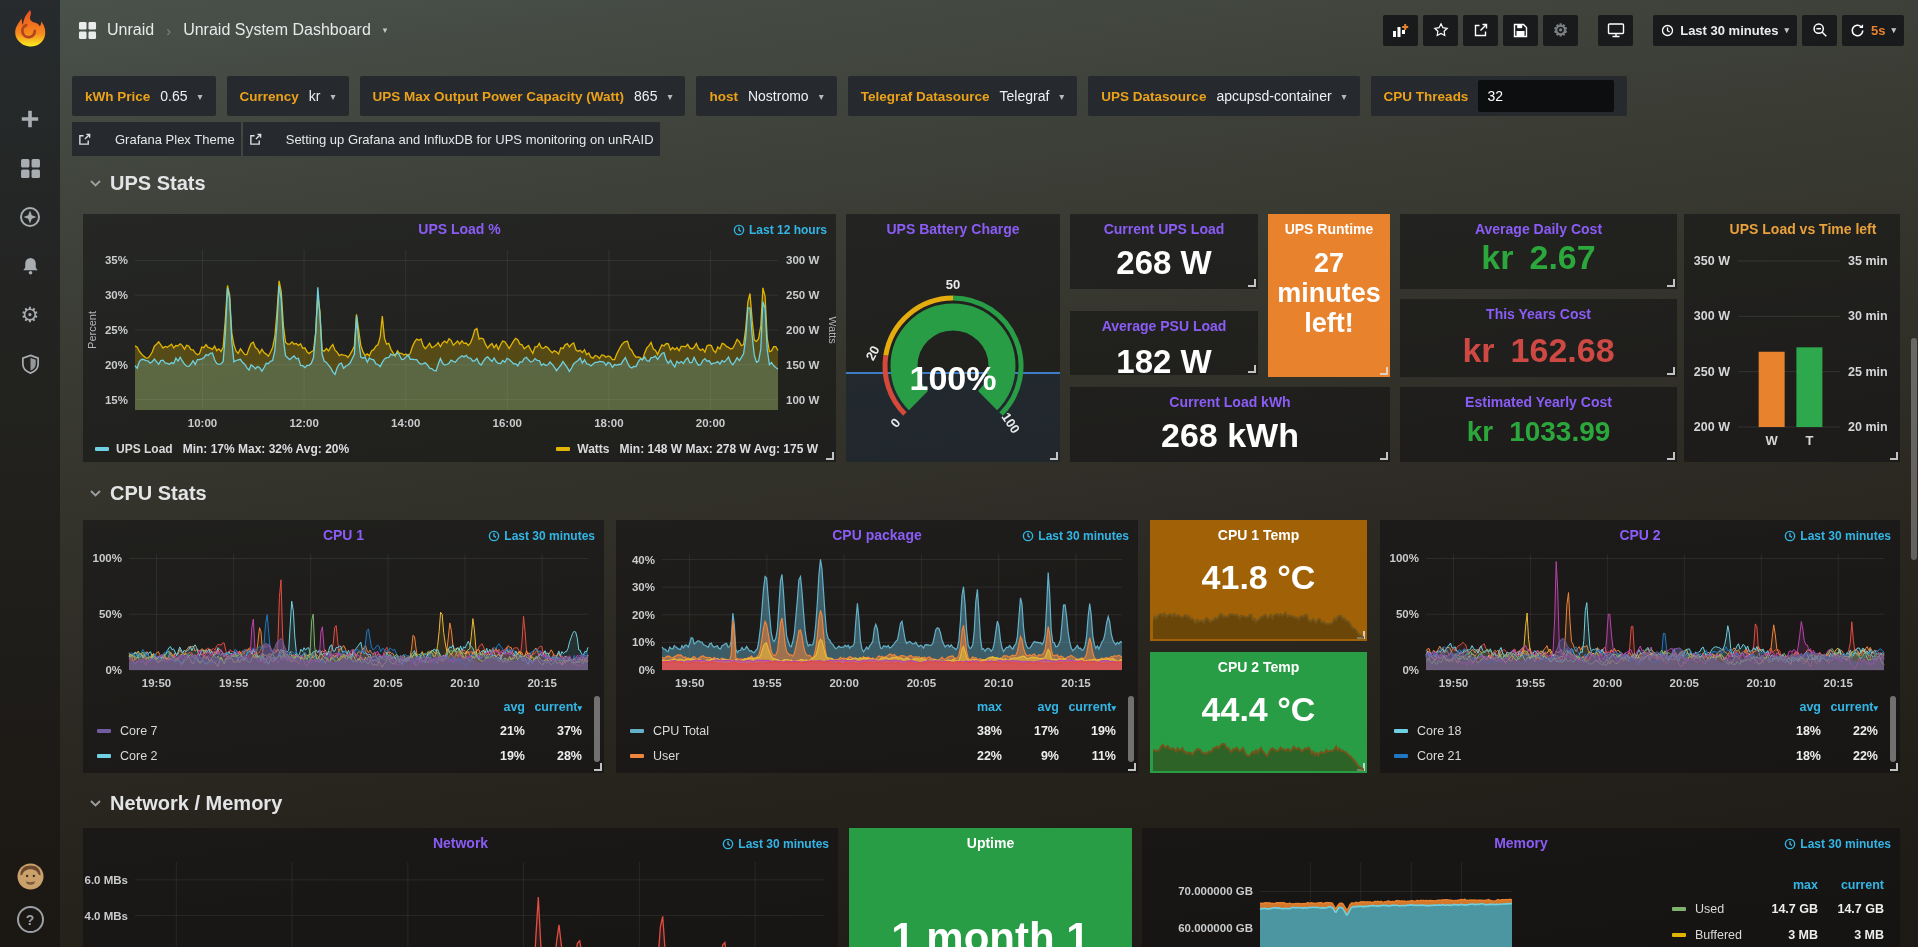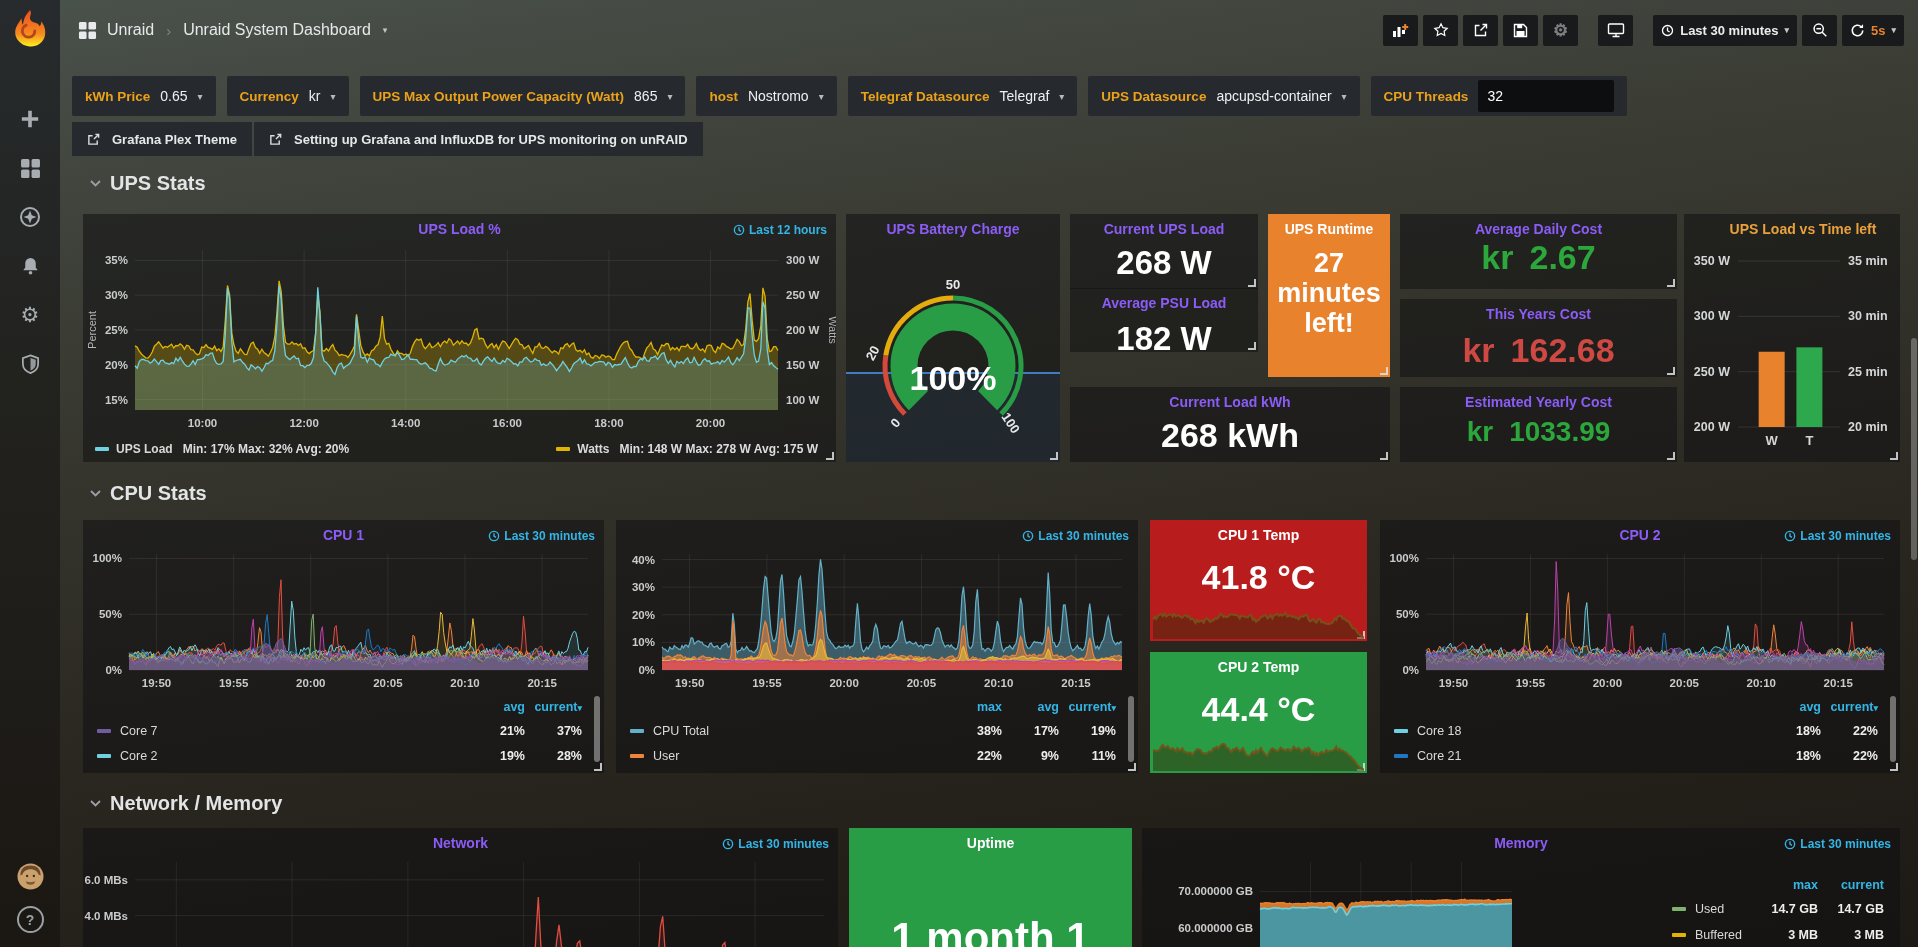--- a/index.html
+++ b/index.html
@@ -26,21 +26,21 @@
   .gap-l{margin-left:15px}
   .orange-txt{color:#E8822D;font-weight:700}
   
   .subnav{position:absolute;left:72px;top:76px;display:flex;gap:11px;z-index:3}
   .vpill{height:40px;background:#26292d;display:flex;align-items:center;padding:0 13px;gap:10px;border-radius:2px}
   .vlabel{color:#EBA21A;font-weight:700;font-size:13.5px;white-space:nowrap}
   .vvalue{color:#eef0f1;font-size:14px;font-weight:500;white-space:nowrap}
   .vcaret{color:#b7babd;font-size:10px}
   .vinput{background:#0d0e10;border:none;outline:none;color:#fff;font-size:14px;width:118px;height:32px;padding:0 9px;border-radius:2px;font-family:inherit}
   .linksrow{position:absolute;left:72px;top:122px;display:flex;gap:2px;z-index:3}
-  .dlink{height:34px;background:#26292d;display:flex;align-items:center;gap:12px;padding:0 15px;font-size:13px;font-weight:700;color:#e6e7e8}
+  .dlink{height:34px;background:#26292d;display:flex;align-items:center;gap:24px;padding:0 6px;font-size:13px;font-weight:400;color:#e6e7e8}
   
   .sechead{position:absolute;display:flex;align-items:center;gap:9px;font-size:20px;font-weight:600;color:#e3e4e5;z-index:2}
   .panel{position:absolute;background:rgba(16,17,19,0.55);box-sizing:border-box}
   .panel::after{content:"";position:absolute;right:2px;bottom:2px;width:6px;height:6px;border-right:2px solid #dfe0e1;border-bottom:2px solid #dfe0e1;opacity:.85}
   .p-title{position:absolute;top:7px;left:0;right:0;text-align:center;font-size:14px;font-weight:700;color:#8b5cf6;z-index:2}
   .p-time{position:absolute;top:9px;right:9px;color:#33B5E5;font-size:12px;font-weight:700;display:flex;align-items:center;gap:4px;z-index:2}
   .plot{position:absolute;left:0;top:0;right:0;bottom:0;z-index:1}
   
   .s-value{position:absolute;left:0;right:0;text-align:center;font-weight:700;color:#fff;z-index:2}
   .kr{display:inline-block;margin-right:16px}
@@ -365,21 +365,21 @@
 <div class="panel" style="left: 1268px; top: 214px; width: 122px; height: 163px; background: rgb(232, 130, 45);">
   <div class="p-title" style="color:#fff">UPS Runtime</div>
   <div class="s-value runtime-val">27 minutes left!</div>
 </div>
 <div class="panel" style="left:1400px;top:214px;width:277px;height:75px">
   <div class="p-title">Average Daily Cost</div>
   <div class="s-value" style="top: 24px; font-size: 34px; color: rgb(43, 167, 60);">
     <span class="kr">kr</span><span>2.67</span>
   </div>
 </div>
-<div class="panel" style="left:1070px;top:288px;width:188px;height:64px">
+<div class="panel" style="left:1070px;top:311px;width:188px;height:64px">
   <div class="p-title">Average PSU Load</div>
   <div class="s-value" style="top:32px;font-size:33px">182 W</div>
 </div>
 <div class="panel" style="left:1400px;top:299px;width:277px;height:78px">
   <div class="p-title">This Years Cost</div>
   <div class="s-value" style="top: 32px; font-size: 34px; color: rgb(207, 73, 68);">
     <span class="kr">kr</span><span>162.68</span>
   </div>
 </div>
 <div class="panel" style="left:1070px;top:387px;width:320px;height:75px">
@@ -481,20 +481,21 @@
         <span class="lt-name">Core 2</span>
         <span class="lt-sp"></span>
         <span class="lt-val">19%</span>
         <span class="lt-val">28%</span>
       </div>
     </div>
   <div class="legend-scroll" style="top:176px;height:66px"></div>
 </div>
 
 <div class="panel" style="left:616px;top:520px;width:522px;height:253px">
+  <div class="p-title">CPU package</div>
   <div class="p-time">
     <svg width="12" height="12" viewBox="0 0 14 14" fill="none" stroke="currentColor" stroke-width="1.6">
         <circle cx="7" cy="7" r="5.4"></circle>
         <path d="M7 3.8v3.4l2.3 1.4"></path>
       </svg>
     <span>Last 30 minutes</span>
   </div>
   <div class="plot">
       <svg width="522" height="253">
         <line x1="46" y1="150" x2="506" y2="150" stroke="rgba(255,255,255,0.08)"></line>
@@ -550,21 +551,21 @@
         <span class="lt-name">User</span>
         <span class="lt-sp"></span>
         <span class="lt-val">22%</span>
         <span class="lt-val">9%</span>
         <span class="lt-val">11%</span>
       </div>
     </div>
   <div class="legend-scroll" style="top:176px;height:66px"></div>
 </div>
 
-<div class="panel" style="left: 1150px; top: 520px; width: 217px; height: 121px; background: #b91c1c;">
+<div class="panel" style="left: 1150px; top: 520px; width: 217px; height: 121px; background: #a16207;">
   <div class="p-title" style="color:#fff">CPU 1 Temp</div>
   <div class="s-value" style="top:38px;font-size:34px">41.8 °C</div>
   <div class="spark">
       <svg width="211" height="40">
         <path d="M0.0 20.9L1.6 17.7L3.3 19.9L4.9 17.0L6.5 15.7L8.2 15.1L9.8 17.2L11.4 14.5L13.1 17.6L14.7 16.5L16.4 15.4L18.0 15.5L19.6 17.6L21.3 14.9L22.9 17.4L24.5 16.4L26.2 16.4L27.8 18.3L29.4 18.6L31.1 16.7L32.7 15.9L34.3 18.1L36.0 16.9L37.6 20.5L39.3 19.8L40.9 21.4L42.5 24.2L44.2 20.8L45.8 22.9L47.4 22.0L49.1 21.7L50.7 23.9L52.3 20.5L54.0 19.1L55.6 21.2L57.2 23.0L58.9 21.4L60.5 21.4L62.2 19.1L63.8 19.8L65.4 18.5L67.1 15.2L68.7 15.5L70.3 18.1L72.0 17.4L73.6 18.2L75.2 17.4L76.9 15.4L78.5 15.6L80.1 15.6L81.8 16.2L83.4 16.0L85.1 16.9L86.7 19.6L88.3 16.8L90.0 17.3L91.6 17.5L93.2 18.3L94.9 18.3L96.5 16.4L98.1 15.8L99.8 20.9L101.4 19.7L103.0 22.9L104.7 21.3L106.3 20.5L108.0 17.9L109.6 17.7L111.2 16.4L112.9 16.2L114.5 19.4L116.1 18.3L117.8 15.9L119.4 19.4L121.0 16.3L122.7 15.8L124.3 14.8L125.9 16.8L127.6 15.3L129.2 17.0L130.9 15.6L132.5 13.9L134.1 17.6L135.8 16.8L137.4 16.5L139.0 17.8L140.7 17.4L142.3 18.9L143.9 18.6L145.6 20.4L147.2 17.9L148.8 17.2L150.5 17.8L152.1 16.0L153.8 15.7L155.4 20.5L157.0 22.4L158.7 21.4L160.3 20.2L161.9 22.6L163.6 23.6L165.2 20.3L166.8 19.9L168.5 23.4L170.1 22.7L171.7 24.3L173.4 24.6L175.0 25.1L176.7 24.8L178.3 24.4L179.9 23.4L181.6 19.4L183.2 21.0L184.8 17.5L186.5 17.0L188.1 16.9L189.7 19.9L191.4 19.4L193.0 21.7L194.6 22.0L196.3 23.5L197.9 26.2L199.6 29.1L201.2 29.5L202.8 30.6L204.5 33.6L206.1 35.2L207.7 36.7L209.4 37.7L211.0 38.5L211 40L0 40Z" fill="rgba(52,42,10,0.5)"></path>
         <path d="M0.0 20.9L1.6 17.7L3.3 19.9L4.9 17.0L6.5 15.7L8.2 15.1L9.8 17.2L11.4 14.5L13.1 17.6L14.7 16.5L16.4 15.4L18.0 15.5L19.6 17.6L21.3 14.9L22.9 17.4L24.5 16.4L26.2 16.4L27.8 18.3L29.4 18.6L31.1 16.7L32.7 15.9L34.3 18.1L36.0 16.9L37.6 20.5L39.3 19.8L40.9 21.4L42.5 24.2L44.2 20.8L45.8 22.9L47.4 22.0L49.1 21.7L50.7 23.9L52.3 20.5L54.0 19.1L55.6 21.2L57.2 23.0L58.9 21.4L60.5 21.4L62.2 19.1L63.8 19.8L65.4 18.5L67.1 15.2L68.7 15.5L70.3 18.1L72.0 17.4L73.6 18.2L75.2 17.4L76.9 15.4L78.5 15.6L80.1 15.6L81.8 16.2L83.4 16.0L85.1 16.9L86.7 19.6L88.3 16.8L90.0 17.3L91.6 17.5L93.2 18.3L94.9 18.3L96.5 16.4L98.1 15.8L99.8 20.9L101.4 19.7L103.0 22.9L104.7 21.3L106.3 20.5L108.0 17.9L109.6 17.7L111.2 16.4L112.9 16.2L114.5 19.4L116.1 18.3L117.8 15.9L119.4 19.4L121.0 16.3L122.7 15.8L124.3 14.8L125.9 16.8L127.6 15.3L129.2 17.0L130.9 15.6L132.5 13.9L134.1 17.6L135.8 16.8L137.4 16.5L139.0 17.8L140.7 17.4L142.3 18.9L143.9 18.6L145.6 20.4L147.2 17.9L148.8 17.2L150.5 17.8L152.1 16.0L153.8 15.7L155.4 20.5L157.0 22.4L158.7 21.4L160.3 20.2L161.9 22.6L163.6 23.6L165.2 20.3L166.8 19.9L168.5 23.4L170.1 22.7L171.7 24.3L173.4 24.6L175.0 25.1L176.7 24.8L178.3 24.4L179.9 23.4L181.6 19.4L183.2 21.0L184.8 17.5L186.5 17.0L188.1 16.9L189.7 19.9L191.4 19.4L193.0 21.7L194.6 22.0L196.3 23.5L197.9 26.2L199.6 29.1L201.2 29.5L202.8 30.6L204.5 33.6L206.1 35.2L207.7 36.7L209.4 37.7L211.0 38.5" fill="none" stroke="rgba(116,84,26,0.95)" stroke-width="2"></path>
       </svg>
     </div>
 </div>
 <div class="panel" style="left: 1150px; top: 652px; width: 217px; height: 121px; background: rgb(41, 156, 70);">

